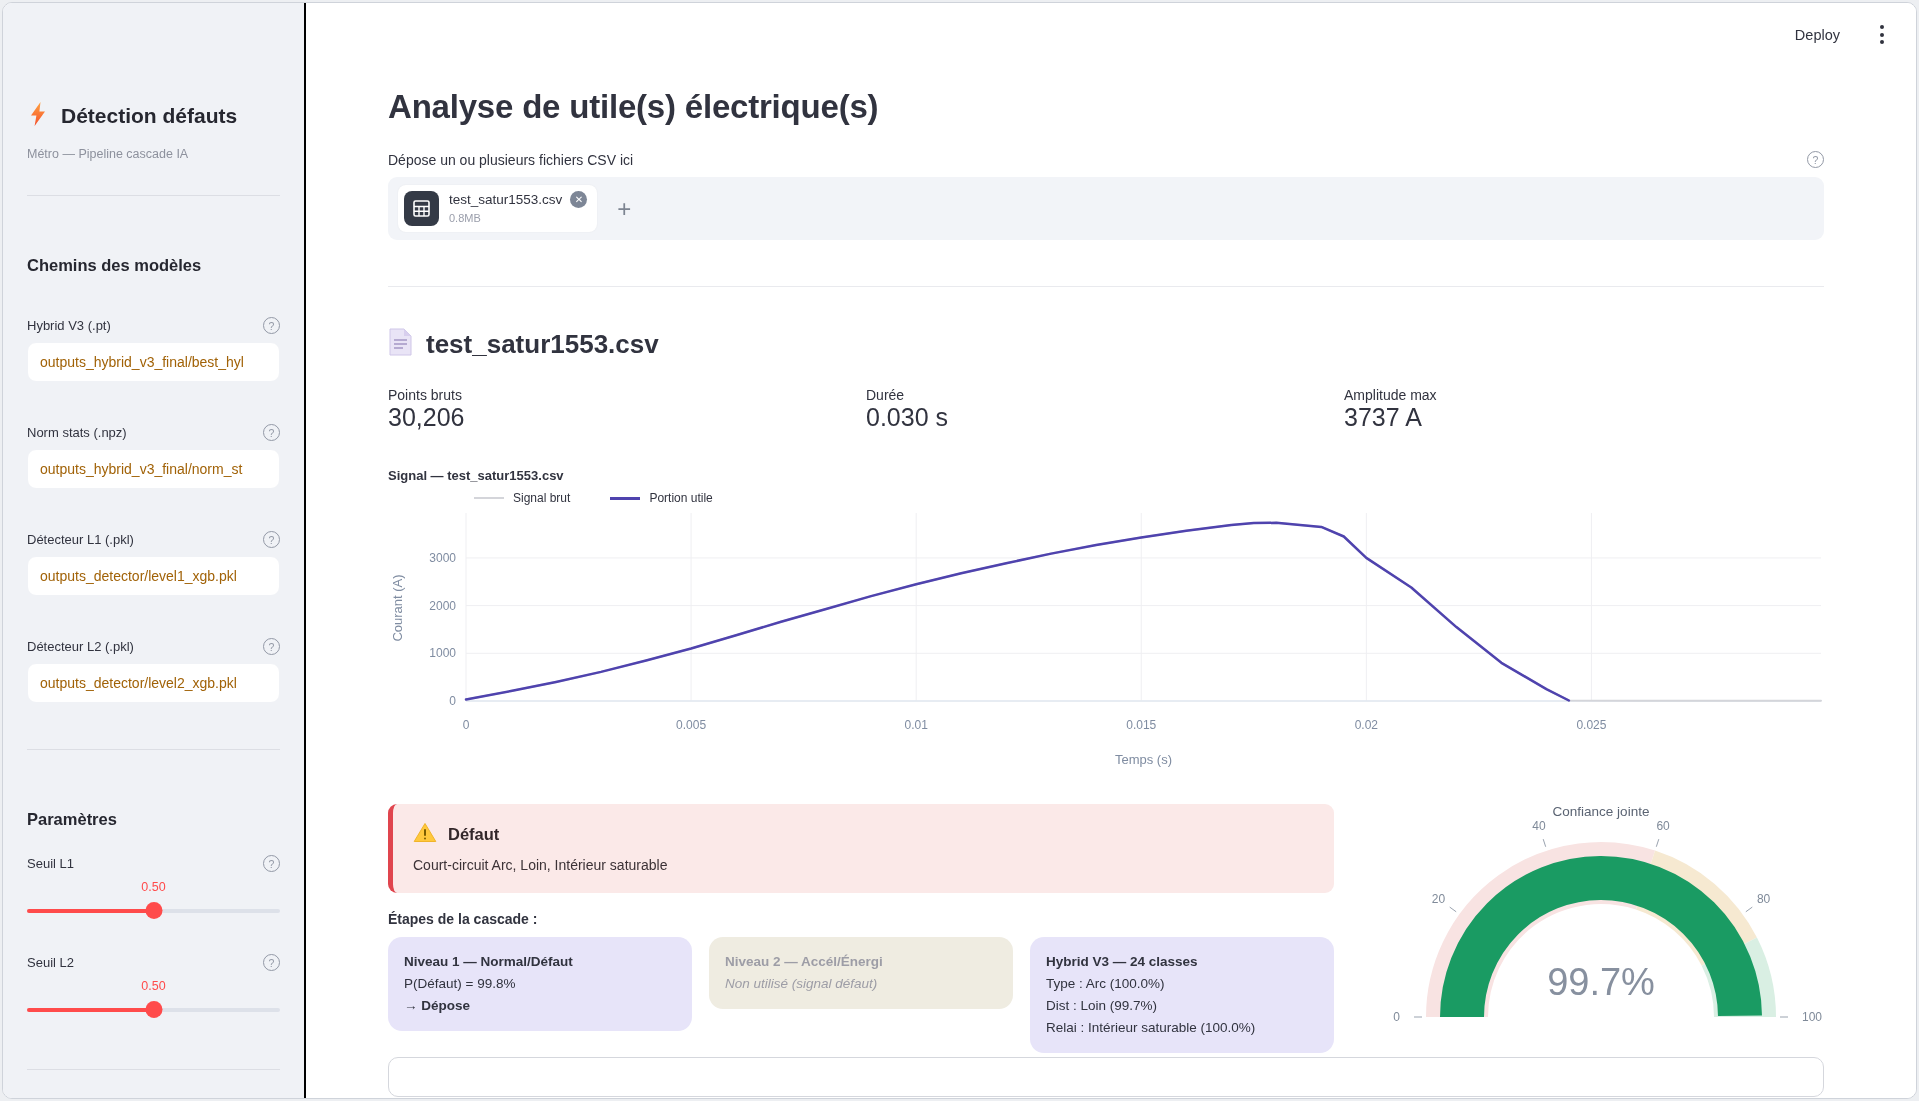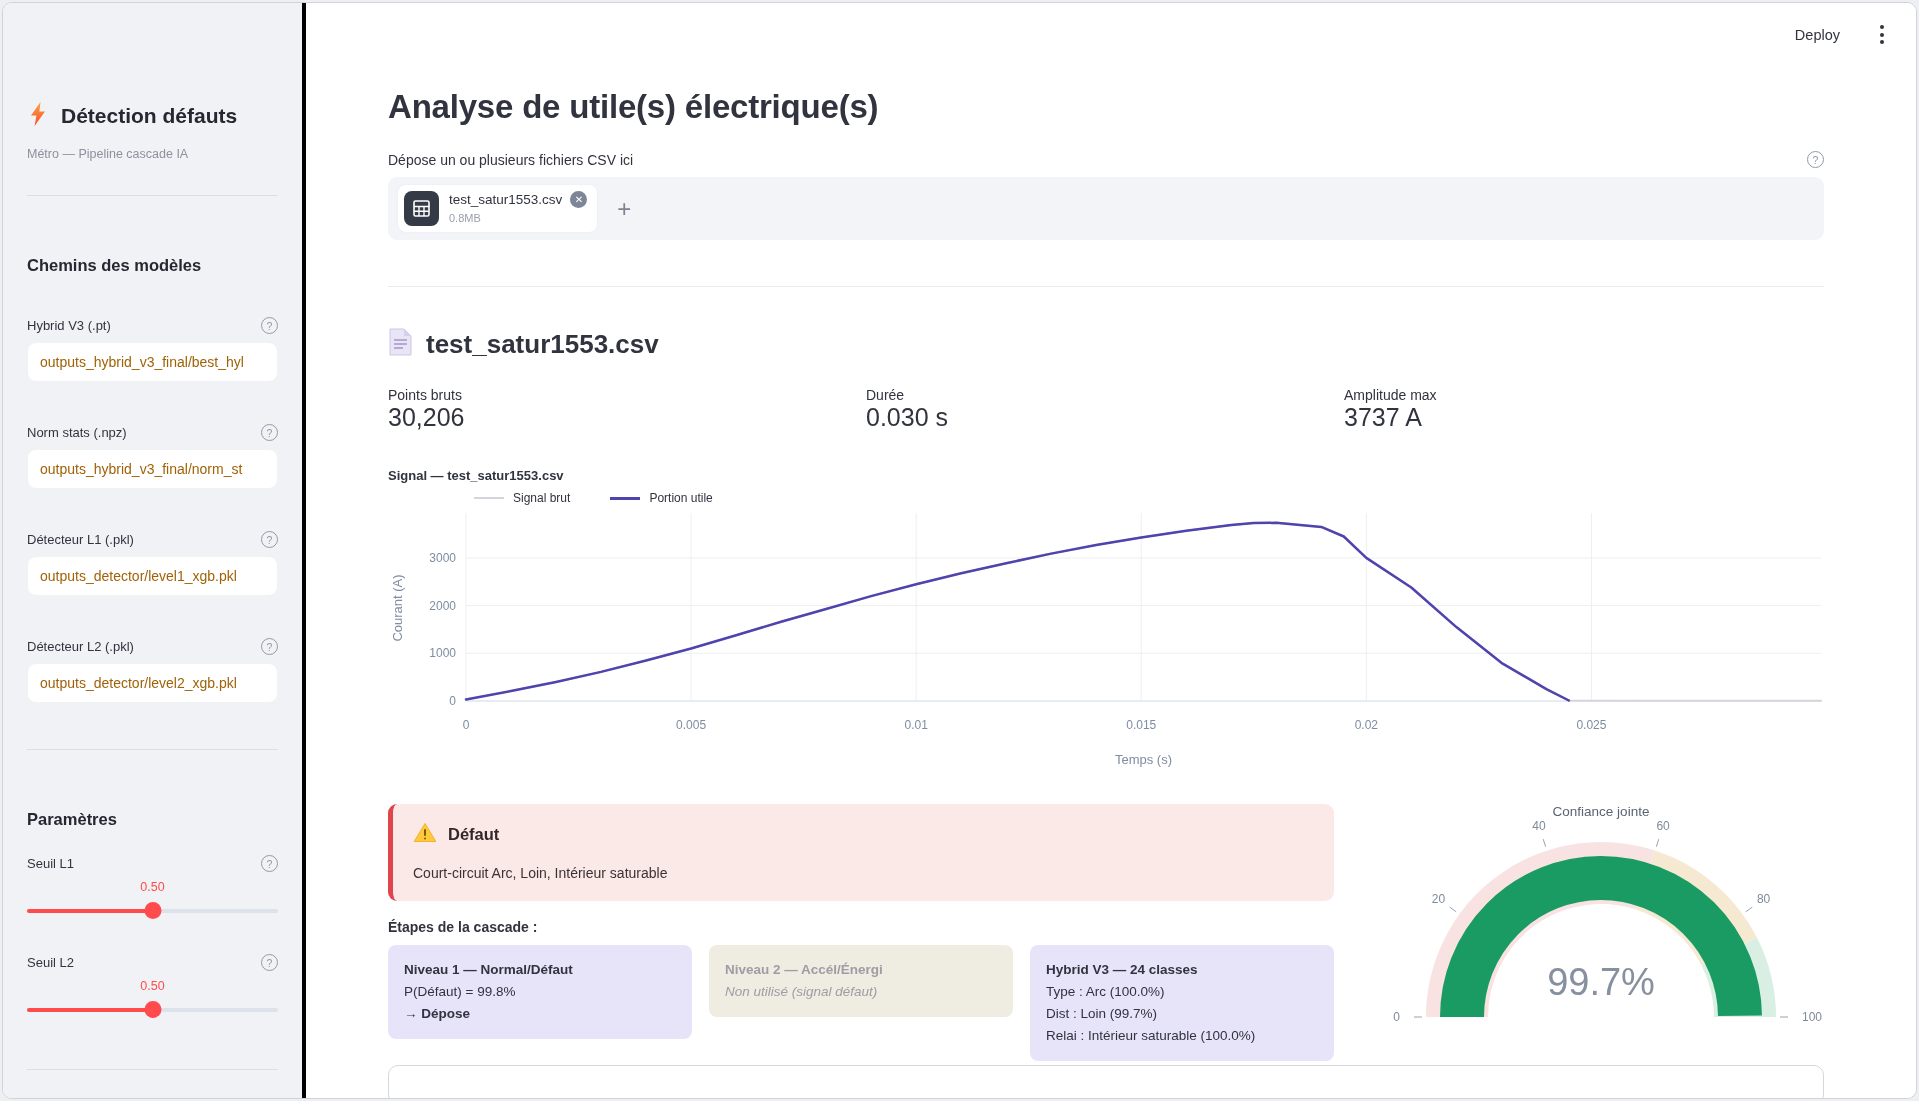--- a/index.html
+++ b/index.html
@@ -2,21 +2,21 @@
 <html><head>
 <meta charset="utf-8">
 <style>
   html,body{width:1919px;height:1101px;margin:0;padding:0;background:#edeff2;
     font-family:"Liberation Sans",sans-serif;color:#31333f;}
   *{box-sizing:border-box;}
   .app{position:absolute;inset:2px;background:#ffffff;border:1px solid #cfd3da;border-radius:10px;overflow:hidden;}
 
   
   .sidebar{position:absolute;left:0;top:0;bottom:0;width:303px;background:#f0f2f6;
-    border-right:4px solid #000000;padding:0 24px;overflow:hidden;}
+    border-right:2px solid #000000;padding:0 24px;overflow:hidden;}
   .sb-title-row{display:flex;align-items:center;gap:12px;margin-top:98px;}
   .sb-title{font-size:21px;font-weight:bold;color:#262730;}
   .sb-caption{margin-top:16px;font-size:12.5px;color:#8d919d;}
   .sb-divider{border:none;border-top:1px solid #dcdee4;margin:34px 0 0 0;}
   .sb-h2{font-size:16.5px;font-weight:bold;margin-top:60px;color:#262730;}
   .field{margin-top:42px;}
   .field-label-row{display:flex;align-items:center;justify-content:space-between;font-size:13px;color:#31333f;}
   .help{width:17px;height:17px;border:1.4px solid #9399a6;border-radius:50%;color:#9399a6;
     font-size:10.5px;display:flex;align-items:center;justify-content:center;flex:0 0 auto;}
   .tinput{margin-top:8px;width:100%;height:40px;background:#ffffff;border:1px solid #f0f2f6;border-radius:9px;
@@ -67,24 +67,24 @@
   .legend-item{display:flex;align-items:center;gap:9px;font-size:12px;color:#31333f;}
   .lswatch{width:30px;height:0;border-top-style:solid;}
   .lswatch.gray{border-top-width:2px;border-top-color:#d4d5da;}
   .lswatch.purple{border-top-width:3px;border-top-color:#4f43ae;}
 
   .result-row{margin-top:30px;display:flex;}
   .result-left{width:946px;}
   .alert{background:#fbe9e8;border-left:5px solid #e0454e;border-radius:9px;padding:18px 20px 20px 20px;}
   .alert-title-row{display:flex;align-items:center;gap:11px;}
   .alert-title{font-size:16.5px;font-weight:bold;color:#33272a;}
-  .alert-body{margin-top:18px;font-size:14px;color:#3c3236;}
+  .alert-body{margin-top:10px;font-size:14px;color:#3c3236;}
   .cascade-heading{margin-top:18px;font-size:14px;font-weight:bold;color:#31333f;}
   .cards{margin-top:10px;display:flex;gap:17px;align-items:flex-start;}
-  .card{width:304px;border-radius:8px;padding:14px 16px;font-size:13.5px;line-height:22px;}
+  .card{width:304px;border-radius:14px;padding:14px 16px;font-size:13.5px;line-height:22px;}
   .card.purple{background:#e7e4f9;color:#31333f;}
   .card.beige{background:#efece1;color:#9d9da6;}
   .card .ctitle{font-weight:bold;}
   .card .muted-italic{font-style:italic;}
   .card .bold{font-weight:bold;}
 
   .gauge-col{margin-left:44px;width:446px;}
   .gauge-title{text-align:center;font-size:13.5px;color:#5b6473;}
   .expander-stub{margin-top:4px;height:40px;border:1px solid #d5d7dd;border-radius:10px;background:#fff;}
 

